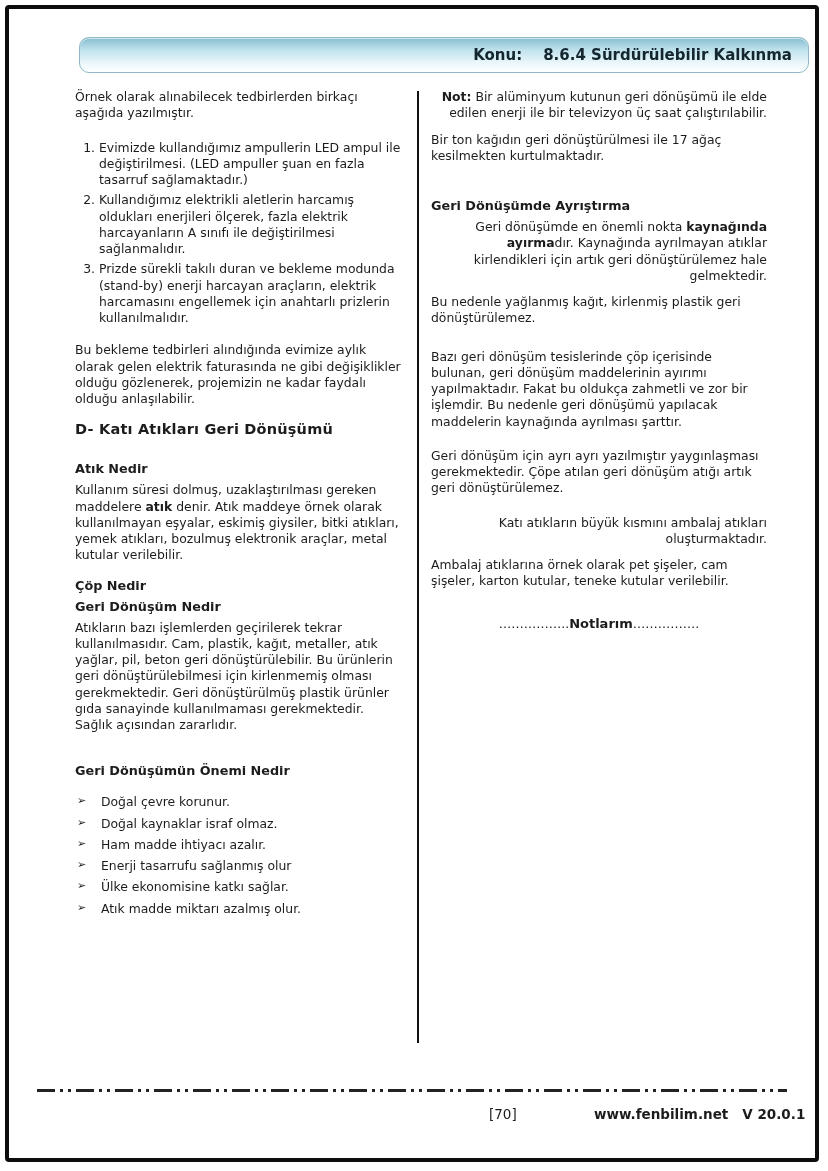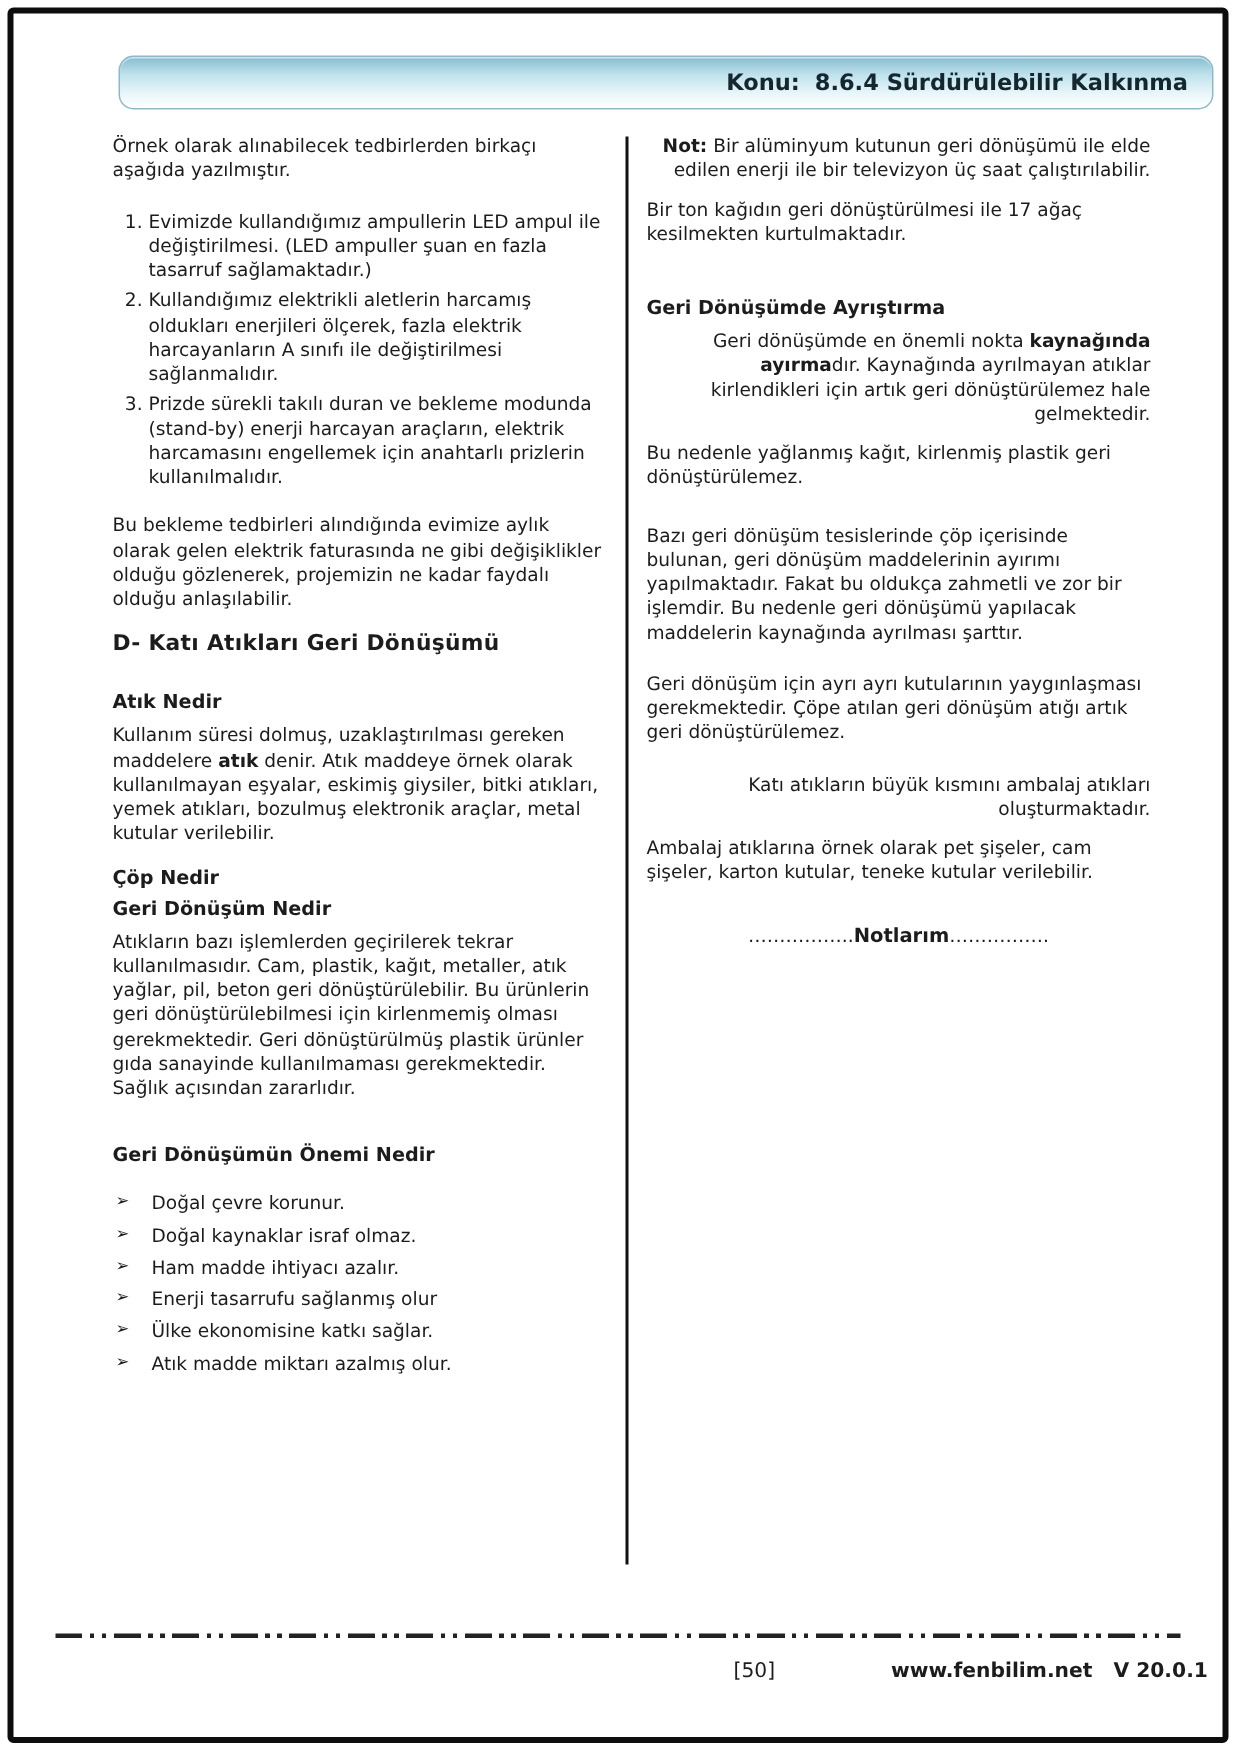--- a/index.html
+++ b/index.html
@@ -20,21 +20,21 @@
     margin: 28px 6px 0 70px;
     height: 34px;
     border-radius: 10px;
     border: 1px solid #8fb9c6;
     background: linear-gradient(180deg, #86bccf 0%, #bfe2ec 35%, #e9f6fa 72%, #ffffff 100%);
     display: flex; align-items: center; justify-content: flex-end;
     padding-right: 16px;
     font-size: 15px; color: #14262f;
     box-shadow: inset 0 1px 0 rgba(255,255,255,.6);
   }
-  .banner .lbl { font-weight: 700; margin-right: 10px; }
+  .banner .lbl { font-weight: 700; margin-right: 21px; }
   .banner .ttl { font-weight: 700; }
 
   
   .columns {
     display: flex;
     padding: 16px 0 0 66px;
     align-items: flex-start;
   }
   .col-left  { width: 328px; }
   .divider   { width: 2px; background: #111; height: 952px; margin: 2px 12px 0 14px; }
@@ -124,31 +124,31 @@
     <div class="col-right">
       <p class="body-text tight"><b class="inline">Not:</b><span> Bir alüminyum kutunun geri dönüşümü ile elde edilen enerji ile bir televizyon üç saat çalıştırılabilir.</span></p>
       <p class="body-text">Bir ton kağıdın geri dönüştürülmesi ile 17 ağaç kesilmekten kurtulmaktadır.</p>
 
       <h4 class="sub gap-lg" style="margin-top:34px;">Geri Dönüşümde Ayrıştırma</h4>
       <p class="body-text tight"><span>Geri dönüşümde en önemli nokta </span><b class="inline">kaynağında ayırma</b><span>dır. Kaynağında ayrılmayan atıklar kirlendikleri için artık geri dönüştürülemez hale gelmektedir.</span></p>
       <p class="body-text">Bu nedenle yağlanmış kağıt, kirlenmiş plastik geri dönüştürülemez.</p>
 
       <p class="body-text" style="margin-top:22px;">Bazı geri dönüşüm tesislerinde çöp içerisinde bulunan, geri dönüşüm maddelerinin ayırımı yapılmaktadır. Fakat bu oldukça zahmetli ve zor bir işlemdir. Bu nedenle geri dönüşümü yapılacak maddelerin kaynağında ayrılması şarttır.</p>
 
-      <p class="body-text" style="margin-top:18px;">Geri dönüşüm için ayrı ayrı kutularının yaygınlaşması gerekmektedir. Çöpe atılan geri dönüşüm atığı artık geri dönüştürülemez.</p>
+      <p class="body-text" style="margin-top:18px;">Geri dönüşüm için ayrı ayrı yazılmıştır yaygınlaşması gerekmektedir. Çöpe atılan geri dönüşüm atığı artık geri dönüştürülemez.</p>
 
       <p class="body-text tight" style="margin-top:18px;">Katı atıkların büyük kısmını ambalaj atıkları oluşturmaktadır.</p>
       <p class="body-text">Ambalaj atıklarına örnek olarak pet şişeler, cam şişeler, karton kutular, teneke kutular verilebilir.</p>
 
 
       <div class="notlarim"><span>……………..</span><span class="nl-label">Notlarım</span><span>…………….</span></div>
     </div>
 
   </div>
 
   <div class="rule"></div>
 
   <div class="footer-row">
-    <span class="page-num">[50]</span>
+    <span class="page-num">[70]</span>
     <span class="site"><span>www.fenbilim.net</span><span class="ver">V 20.0.1</span></span>
   </div>
 
 </div>
 
 </body></html>

